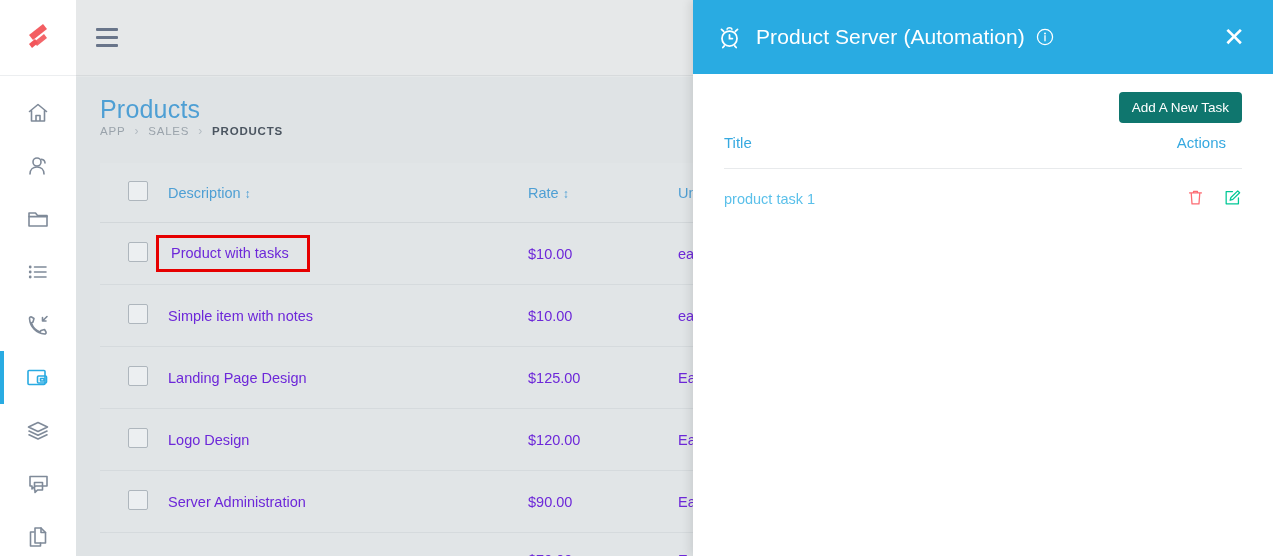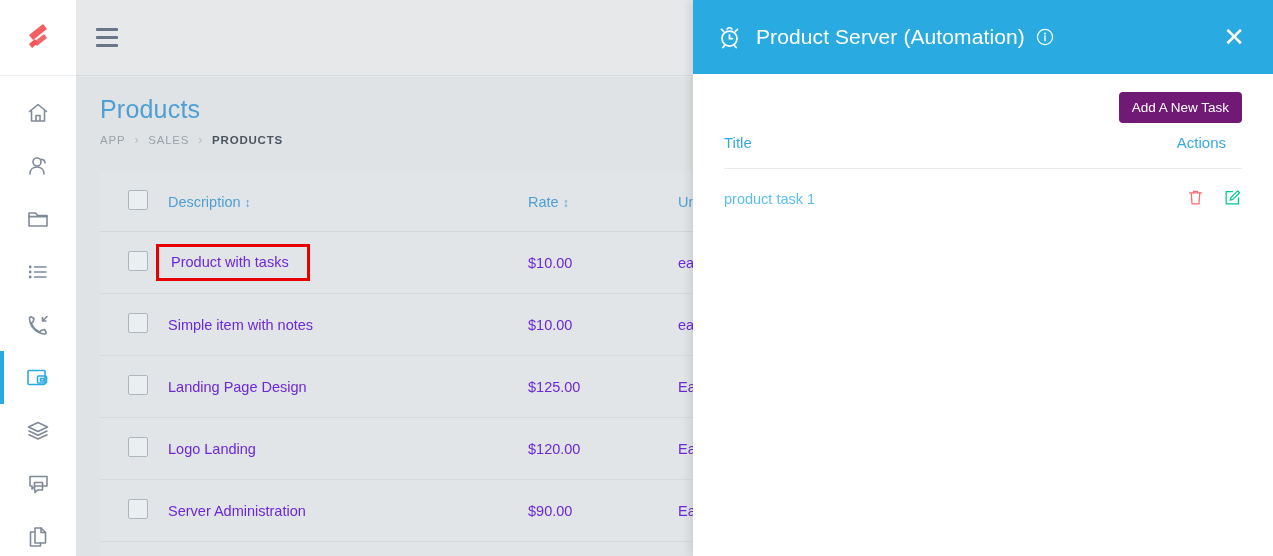--- a/index.html
+++ b/index.html
@@ -93,21 +93,20 @@
     overflow: hidden;
   }
   .page-head { padding: 18px 0 0 24px; }
   .page-title {
     font-size: 25px;
     color: #4e9fd4;
     font-weight: 400;
     letter-spacing: .2px;
   }
   .breadcrumb {
-    margin-top: 9px;
     font-size: 11.5px;
     letter-spacing: .8px;
     color: #9aa3ab;
     display: flex;
     align-items: center;
     gap: 9px;
   }
   .breadcrumb .crumb { cursor: pointer; }
   .breadcrumb .crumb.current { color: #4b5560; font-weight: bold; cursor: default; }
   .breadcrumb .sep { color: #b4bcc3; font-size: 12px; }
@@ -197,21 +196,21 @@
     padding: 4px 6px;
   }
   .panel-body {
     flex: 1 1 auto;
     padding: 18px 31px 0 31px;
     position: relative;
     overflow: hidden;
   }
   .add-row { display: flex; justify-content: flex-end; }
   .btn-add {
-    background: #701a75;
+    background: #0f766e;
     color: #ffffff;
     border: none;
     border-radius: 4px;
     font-size: 13.5px;
     font-family: "Liberation Sans", sans-serif;
     padding: 8px 13px;
     cursor: pointer;
   }
   table.tasks {
     width: 100%;
@@ -391,21 +390,21 @@
             </tr>
             <tr>
               <td class="col-check"><span class="chk"></span></td>
               <td class="col-desc desc-cell"><span>Landing Page Design</span></td>
               <td class="col-rate">$125.00</td>
               <td class="col-unit">Each</td>
               <td></td>
             </tr>
             <tr>
               <td class="col-check"><span class="chk"></span></td>
-              <td class="col-desc desc-cell"><span>Logo Landing</span></td>
+              <td class="col-desc desc-cell"><span>Logo Design</span></td>
               <td class="col-rate">$120.00</td>
               <td class="col-unit">Each</td>
               <td></td>
             </tr>
             <tr>
               <td class="col-check"><span class="chk"></span></td>
               <td class="col-desc desc-cell"><span>Server Administration</span></td>
               <td class="col-rate">$90.00</td>
               <td class="col-unit">Each</td>
               <td></td>

